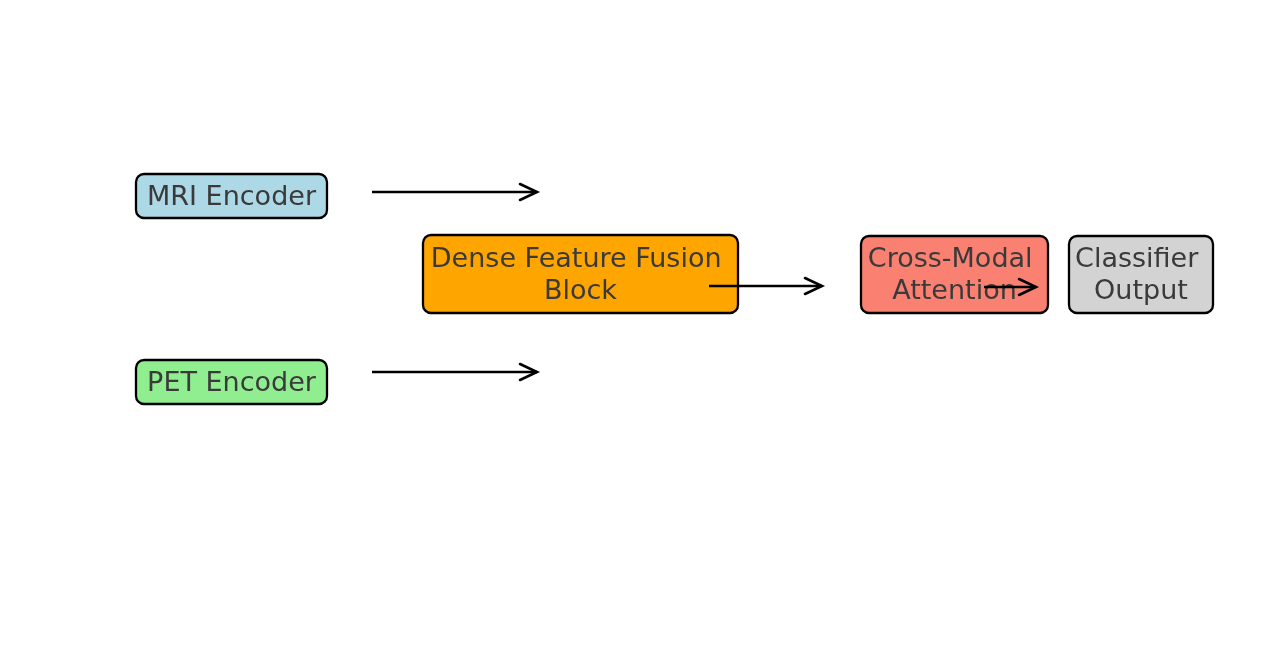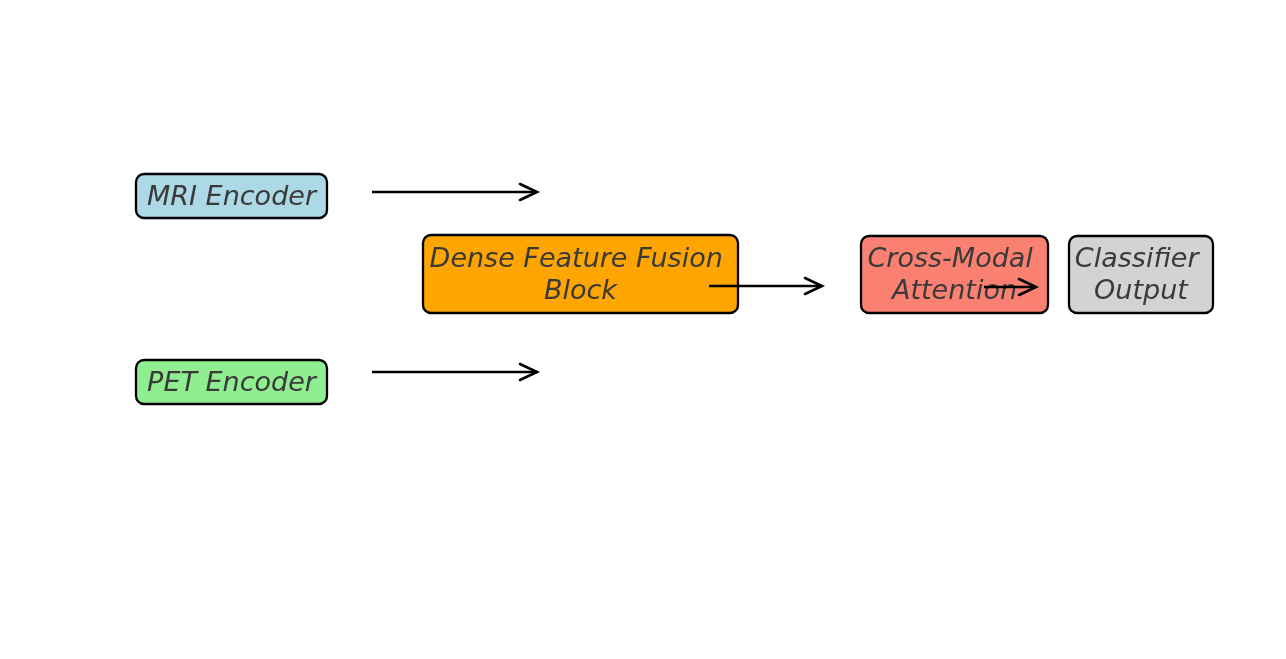--- a/index.html
+++ b/index.html
@@ -6,21 +6,20 @@
     margin: 0;
     padding: 0;
     background: #ffffff;
   }
   .canvas {
     position: relative;
     width: 1286px;
     height: 659px;
     background: #ffffff;
     overflow: hidden;
-    font-style: italic;
   }
   svg text {
     font-family: "DejaVu Sans", "Liberation Sans", sans-serif;
     font-size: 27px;
     fill: #3a3a3a;
     text-anchor: middle;
   }
   svg rect.node {
     stroke: #000000;
     stroke-width: 2.3;

